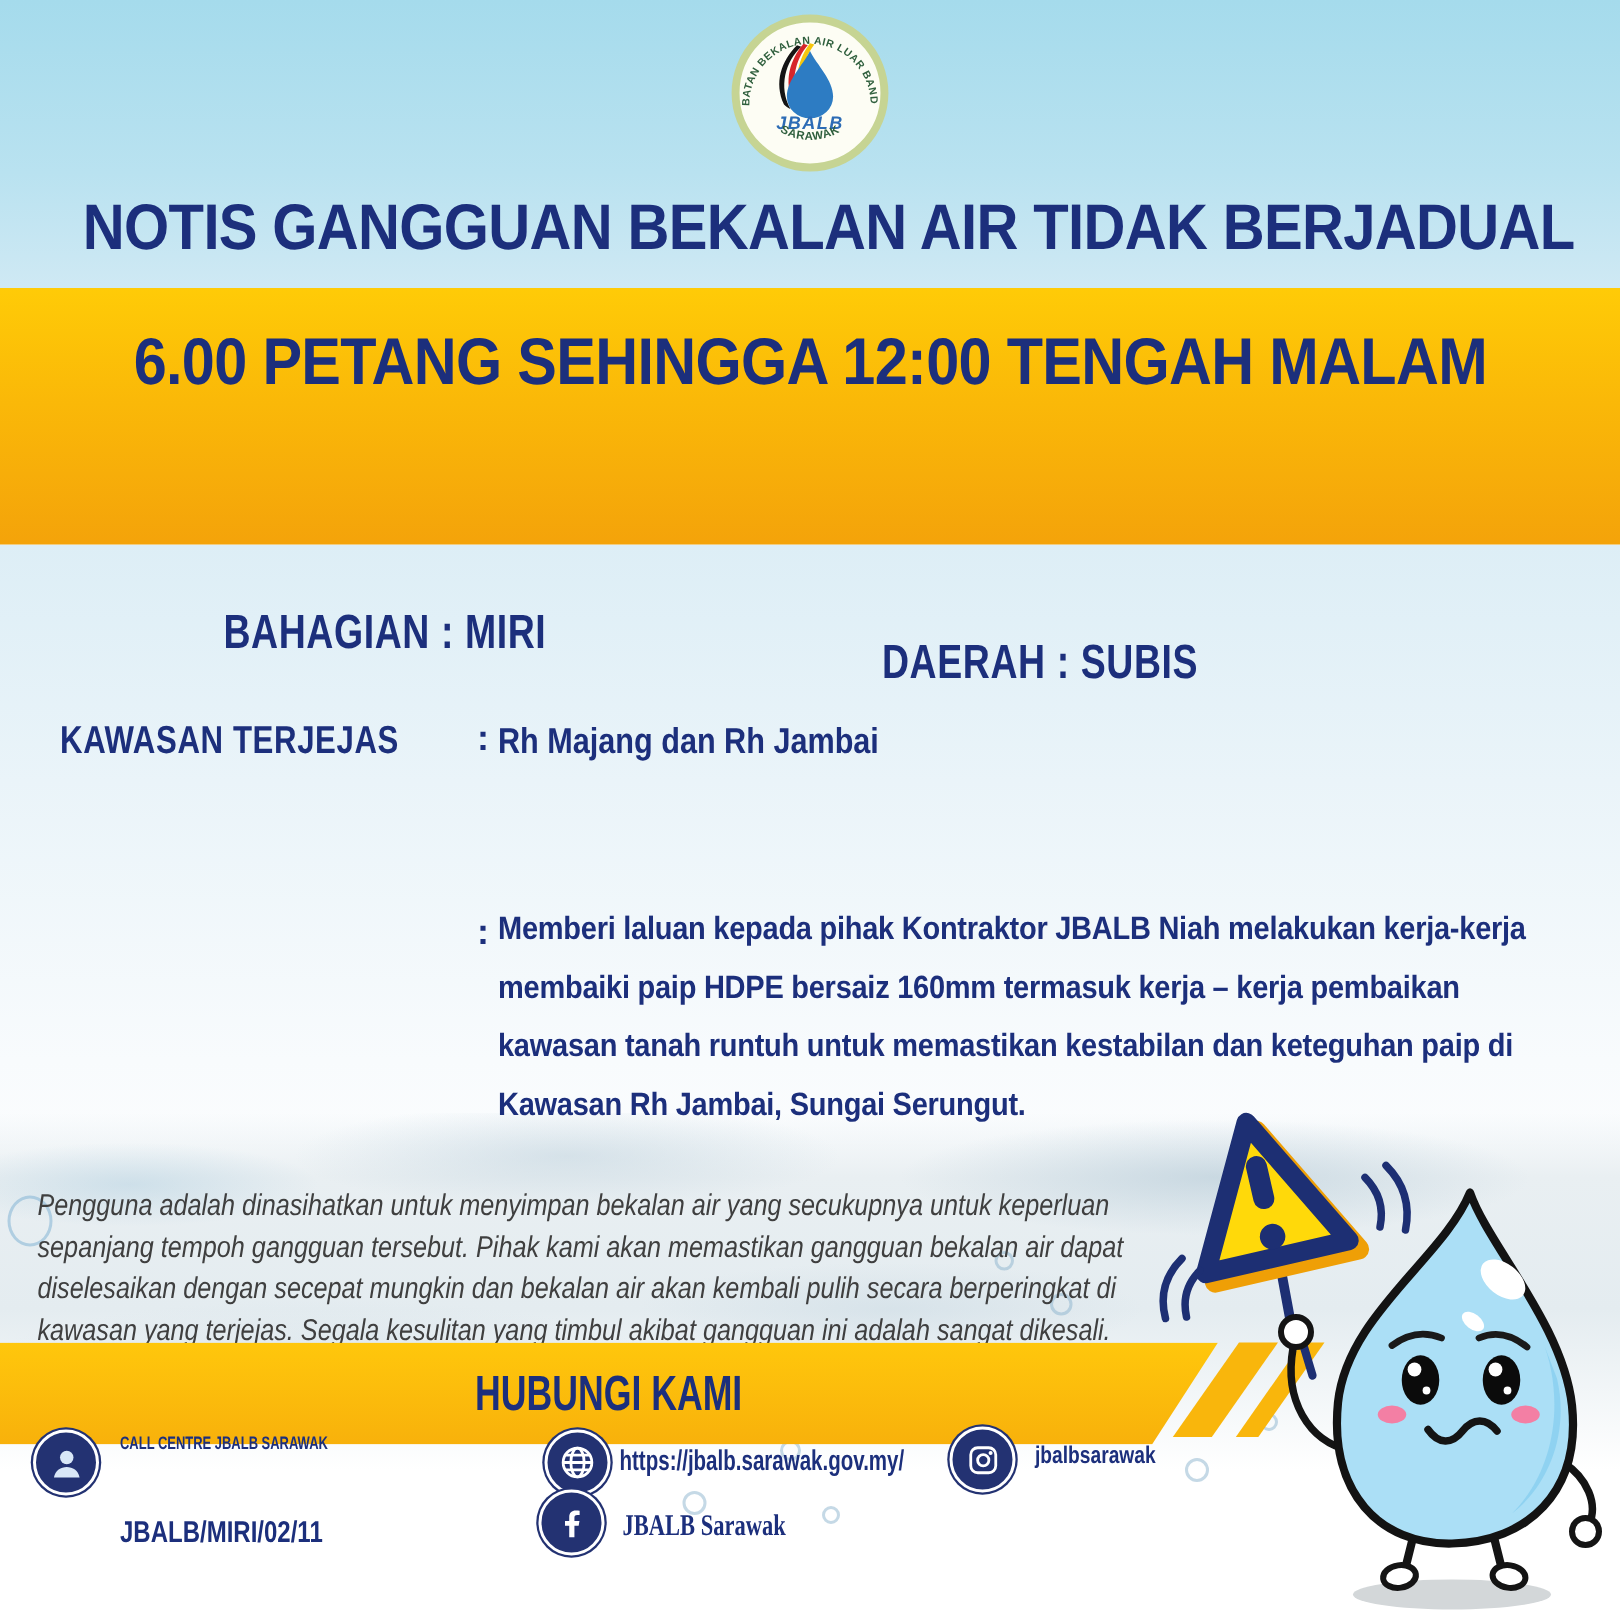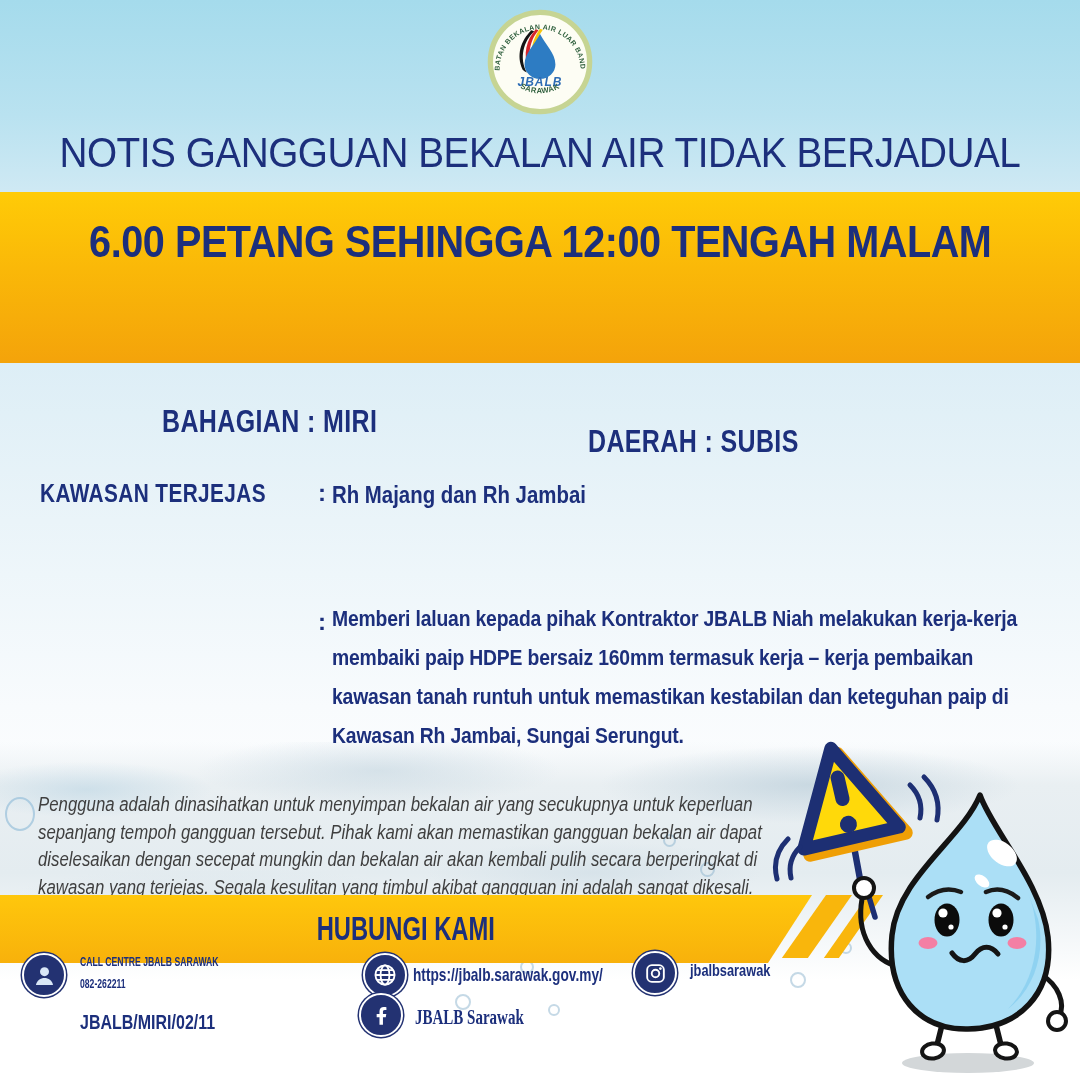--- a/index.html
+++ b/index.html
@@ -15,26 +15,26 @@
   .content-bg{left:0;top:363px;width:1080px;height:717px;background:linear-gradient(180deg,#ddeef6 0%,#eaf4f9 22%,#f8fbfd 48%,#ffffff 70%);}
   .date-band{left:0;top:192px;width:1080px;height:171px;background:linear-gradient(180deg,#ffcb07 0%,#fab808 45%,#f4a30a 100%);
              display:flex;flex-direction:column;align-items:center;justify-content:flex-start;padding-top:27px;box-sizing:border-box;gap:17px;}
 
   
   .logo{left:487px;top:9px;width:106px;height:106px;}
   .logo-arc{fill:#2f5f3d;font-weight:bold;letter-spacing:.4px;}
   .logo-acronym{fill:#2d6cb5;font-weight:bold;font-style:italic;letter-spacing:1px;}
 
   
-  .title{left:0;top:128px;width:1080px;text-align:center;font-size:43px;font-weight:normal;letter-spacing:-.5px;}
+  .title{left:0;top:128px;width:1080px;text-align:center;font-size:43px;font-weight:bold;letter-spacing:-.5px;}
   .date-line{font-size:44px;font-weight:bold;letter-spacing:-.5px;line-height:46px;}
 
   
   .loc{font-size:32px;font-weight:bold;letter-spacing:.5px;}
-  .loc-bahagian{left:162px;top:403px;text-align:right;}
+  .loc-bahagian{left:149px;top:403px;text-align:right;}
   .loc-daerah{left:572px;top:423px;margin-left:16px;}
 
   
   .row-label{font-size:26px;font-weight:bold;letter-spacing:.5px;}
   .row-colon{font-size:24px;font-weight:bold;}
   .kawasan-label{left:40px;top:478px;}
   .kawasan-colon{left:318px;top:479px;}
   .kawasan-value{left:332px;top:481px;font-size:24px;font-weight:bold;}
   .huraian-label{left:46px;top:606px;}
   .huraian-colon{left:318px;top:608px;}
@@ -71,21 +71,21 @@
   .cicon{position:absolute;width:44px;height:44px;border-radius:50%;background:#233272;border:2.5px solid #ffffff;
          box-shadow:0 0 0 1.5px #233272;display:flex;align-items:center;justify-content:center;box-sizing:border-box;}
   .ctext{font-weight:bold;}
   .cc-block{left:80px;top:951px;line-height:22px;font-size:12px;}
   .url-text{left:413px;top:964px;font-size:19px;}
   .insta-text{left:690px;top:962px;font-size:16px;}
   .fb-text{left:415px;top:1006px;font-size:20px;font-family:Liberation Serif, serif;}
   .ref-text{left:80px;top:1011px;font-size:20px;}
 
   .mascot{left:770px;top:715px;width:310px;height:365px;z-index:6;}
-  .z2{z-index:2;} .z3{z-index:3;margin-left:13px;} .z4{z-index:4;}
+  .z2{z-index:2;} .z3{z-index:3;} .z4{z-index:4;}
 </style>
 </head>
 <body>
 
 <div class="canvas">
 
   <div class="abs header-bg"></div>
   <div class="abs content-bg"></div>
 
   <div class="abs splash">
@@ -157,21 +157,20 @@
   <div class="stripe stripe2 z4"></div>
 
   <div class="cicon z4" style="left:22px;top:953px;">
     <svg viewBox="0 0 24 24" width="27" height="27">
       <circle cx="12" cy="8.6" r="4" fill="#d9e7f7"></circle>
       <path d="M4.4 20.4 c.8-4.2 4.1-6.2 7.6-6.2 s6.8 2 7.6 6.2 z" fill="#d9e7f7"></path>
     </svg>
   </div>
   <div class="abs ctext cc-block navy z4">
     <div><span class="sx" style="transform:scaleX(.72);">CALL CENTRE JBALB SARAWAK</span></div>
-    <div><span class="sx" style="transform:scaleX(.72);">082-262211</span></div>
   </div>
 
   <div class="cicon z4" style="left:363px;top:953px;">
     <svg viewBox="0 0 24 24" width="28" height="28">
       <g stroke="#ffffff" stroke-width="1.6" fill="none">
         <circle cx="12" cy="12" r="8.2"></circle>
         <ellipse cx="12" cy="12" rx="3.8" ry="8.2"></ellipse>
         <path d="M3.8 12 h16.4 M4.9 7.8 h14.2 M4.9 16.2 h14.2"></path>
       </g>
     </svg>

